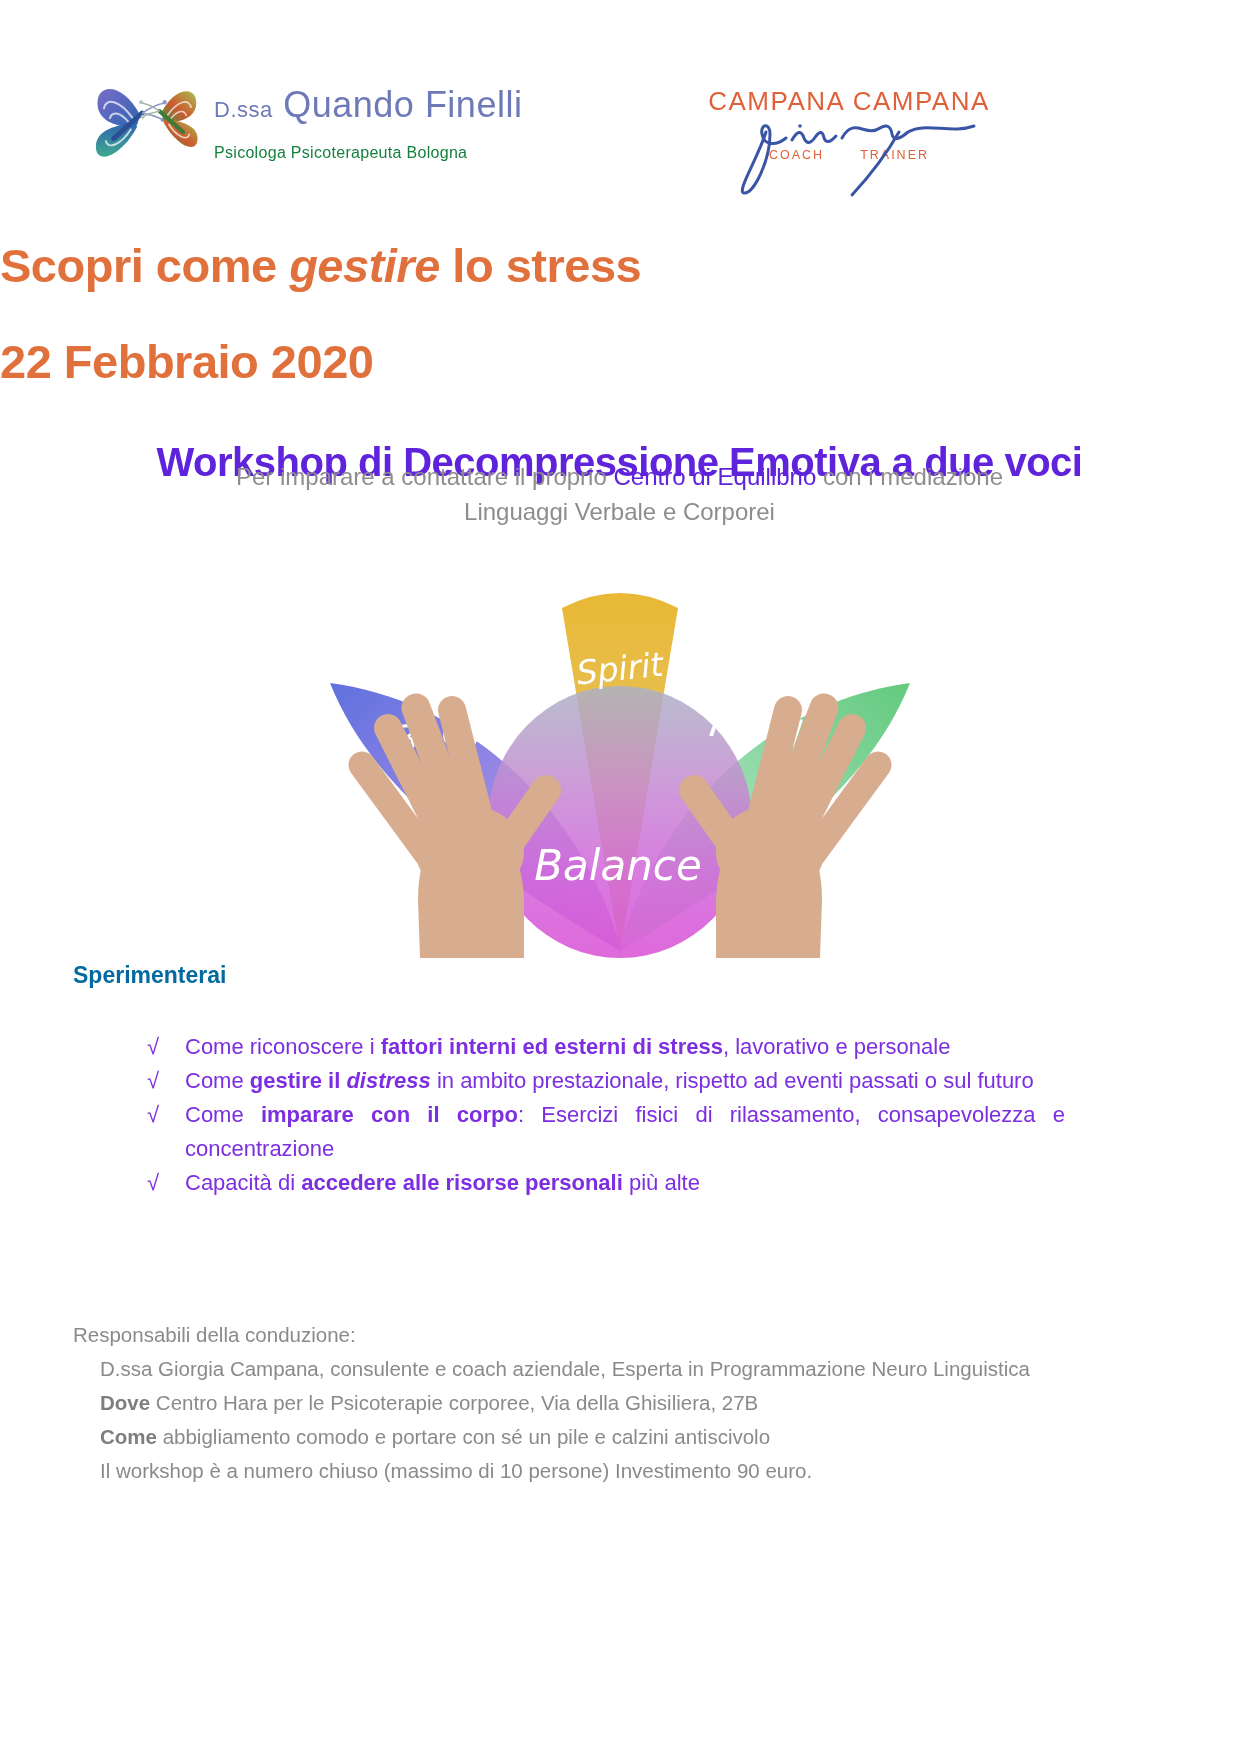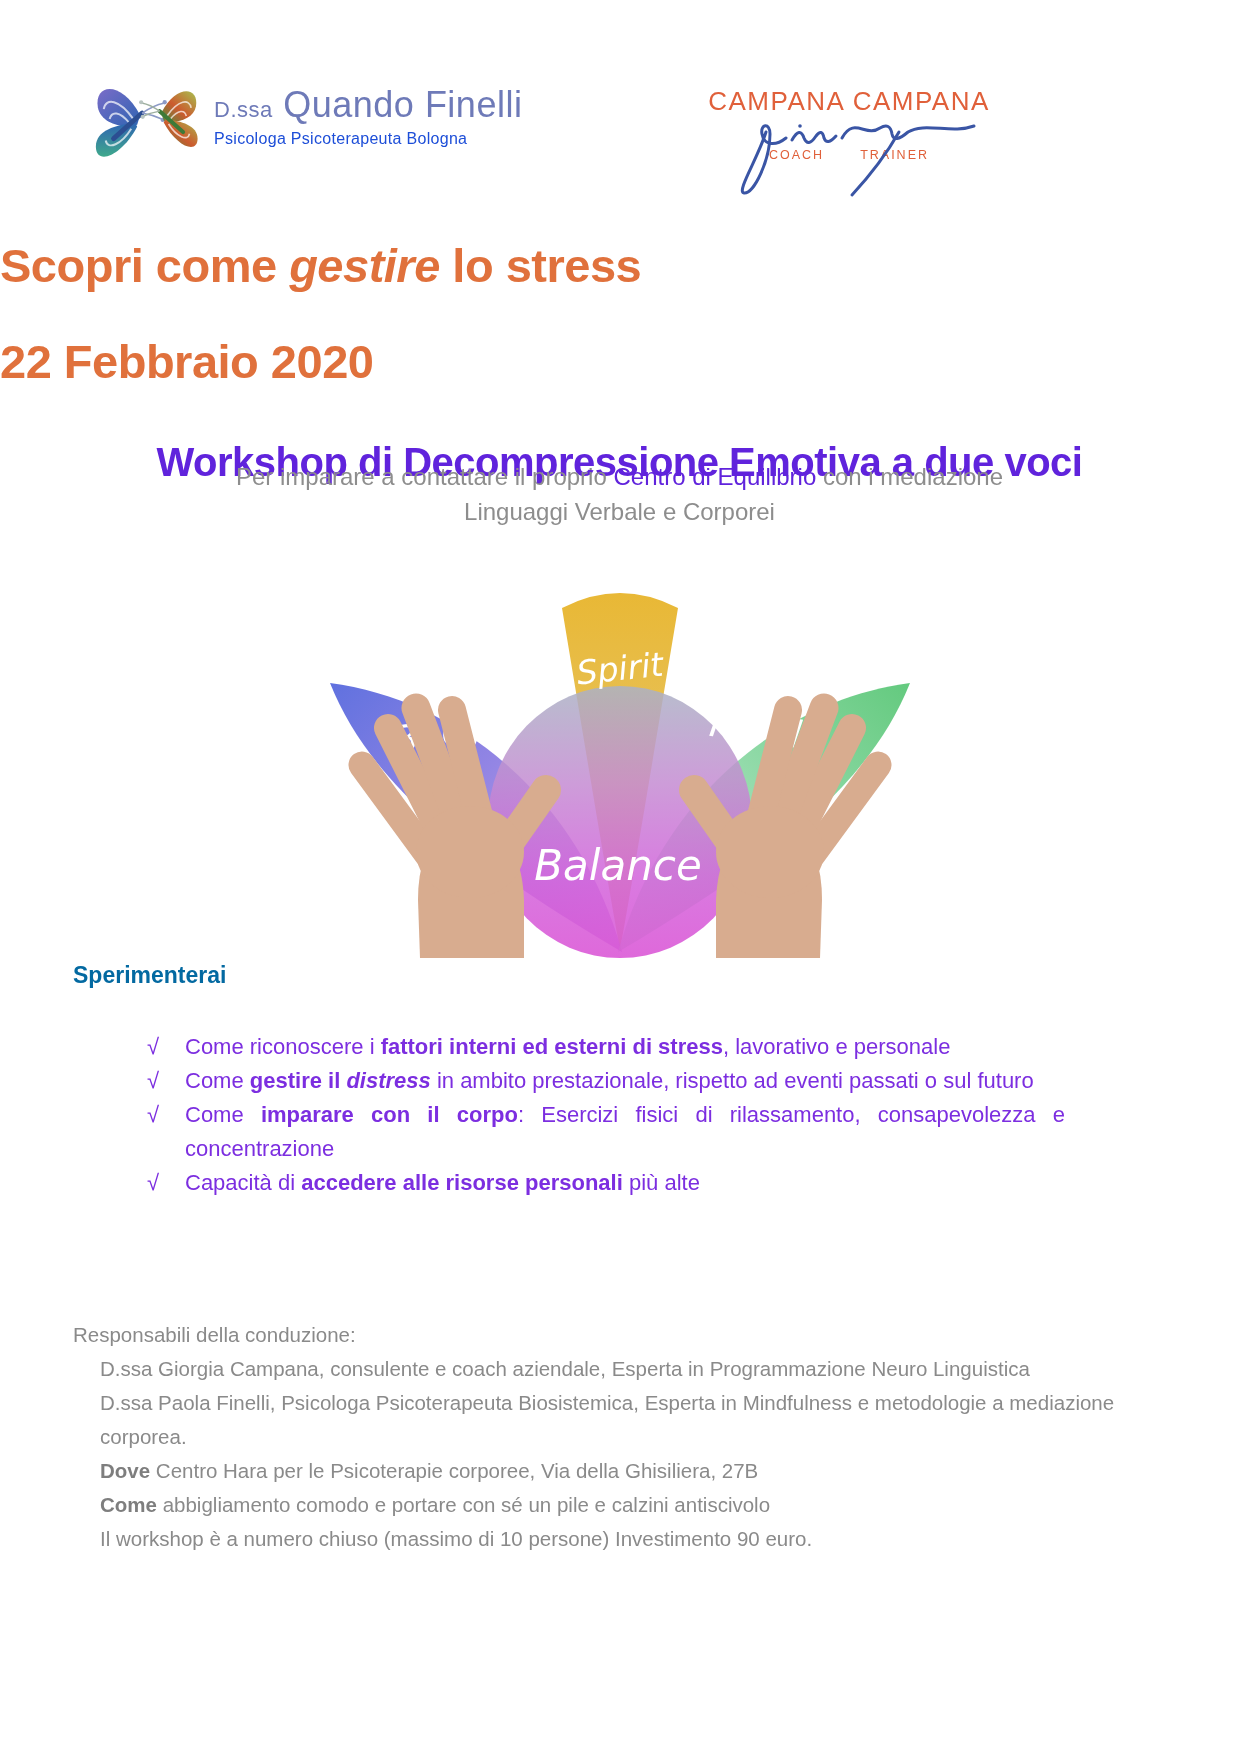--- a/index.html
+++ b/index.html
@@ -4,21 +4,21 @@
 <style>
   html,body{margin:0;padding:0;background:#ffffff;}
   .page{position:relative;width:1239px;height:1754px;background:#fff;
         font-family:"Liberation Sans",sans-serif;margin:0 auto;overflow:hidden;}
 
   
   .finelli{position:absolute;left:88px;top:68px;display:flex;align-items:flex-start;}
   .finelli-text{margin-left:8px;padding-top:18px;}
   .finelli-title{color:#6E7AB8;font-size:36px;font-weight:400;letter-spacing:0.5px;white-space:nowrap;line-height:38px;}
   .finelli-title .dssa{font-size:22px;letter-spacing:0.5px;}
-  .finelli-sub{color:#1d4ed8;font-size:16px;margin-top:1px;letter-spacing:0.3px;}
+  .finelli-sub{color:#15803d;font-size:16px;margin-top:15px;letter-spacing:0.3px;}
 
   .campana{position:absolute;left:688px;top:86px;width:322px;height:110px;}
   .campana-name{color:#E0603A;font-size:26px;font-weight:400;letter-spacing:1.5px;text-align:center;white-space:nowrap;}
   .campana-roles{position:absolute;top:62px;left:0;width:100%;text-align:center;
                  color:#E0603A;font-size:12.5px;letter-spacing:2px;font-weight:400;}
   .campana-roles .gap{display:inline-block;width:36px;}
   .signature{position:absolute;top:12px;left:26px;}
 
   
   .title,.date{position:absolute;left:0;width:100%;text-align:left;color:#E0713C;
@@ -214,20 +214,19 @@
     </p>
     <p class="bullet">
       <span class="marker">√</span><span>Capacità di </span><b>accedere alle risorse personali</b><span class="bi"></span><span> più alte</span>
     </p>
   </div>
 
   <div class="details">
     <p>Responsabili della conduzione:</p>
     <div class="indent">
       <p><b></b><span>D.ssa Giorgia Campana, consulente e coach aziendale, Esperta in Programmazione Neuro Linguistica</span></p>
-      <p><b></b><span>D.ssa Paola Finelli, Psicologa Psicoterapeuta Biosistemica, Esperta in Mindfulness e metodologie a mediazione corporea.</span></p>
       <p><b>Dove</b><span> Centro Hara per le Psicoterapie corporee, Via della Ghisiliera, 27B</span></p>
       <p><b>Come</b><span> abbigliamento comodo e portare con sé un pile e calzini antiscivolo</span></p>
       <p><b></b><span>Il workshop è a numero chiuso (massimo di 10 persone) Investimento 90 euro.</span></p>
     </div>
   </div>
 
 </div>
 
 </body></html>

